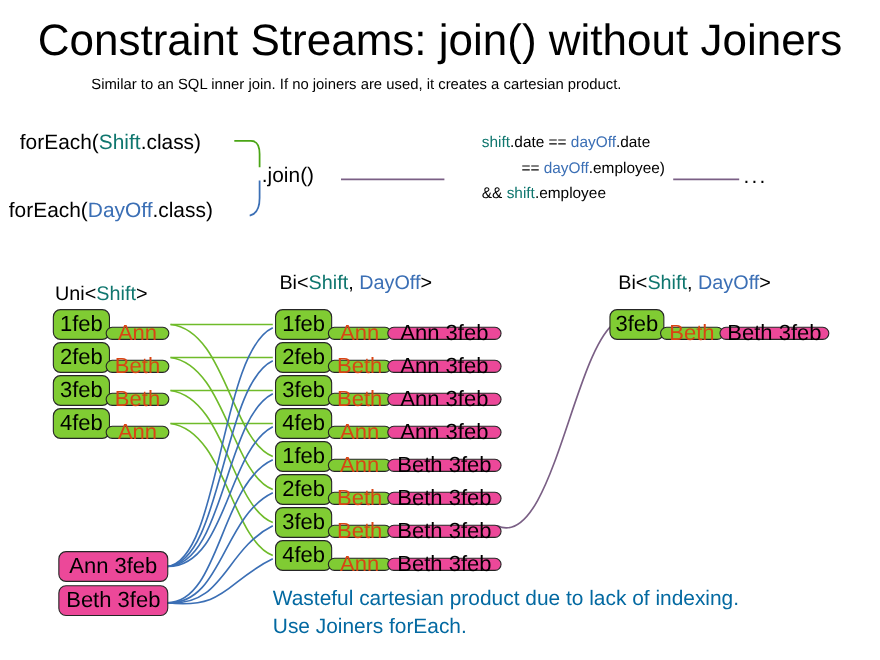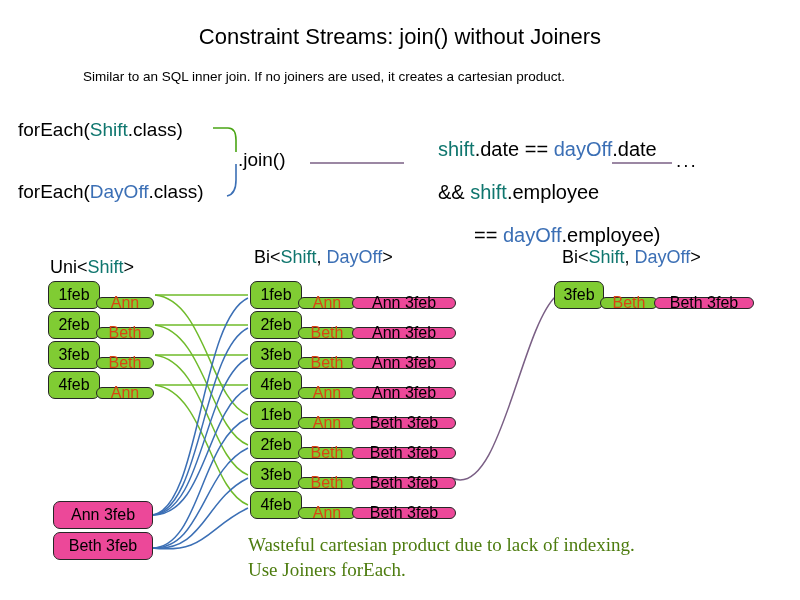--- a/index.html
+++ b/index.html
@@ -26,43 +26,43 @@
     width: 800px;
     height: 600px;
     pointer-events: none;
   }
   .abs { position: absolute; }
 
   
   #title {
     left: 0; top: 18px; width: 800px;
     text-align: center;
-    font-size: 22px;
+    font-size: 40px;
     line-height: 38px;
     white-space: nowrap;
   }
   #subtitle {
     left: 0; top: 68px; width: 648px;
     text-align: center;
     font-size: 13.5px;
     line-height: 17px;
   }
 
   
   .code {
     font-size: 19px;
     line-height: 23px;
     white-space: nowrap;
   }
-  .code.small { font-size: 20px; margin-top: 20px; }
+  .code.small { font-size: 14px; }
   .shiftName  { color: #0f766e; text-align: right; }
   .dayOffName { color: #3b6fb5; }
 
   #forEachShift  { left: 18px;  top: 118px; }
-  #forEachDayOff { left: 18px;  top: 180px; }
+  #forEachDayOff { left: 8px;  top: 180px; }
   #joinCall      { left: 238px; top: 148px; }
   #filterBlock   { left: 416px; top: 118px; }
   #filterBlock div { white-space: nowrap; }
   #ellipsis      { left: 676px; top: 150px; font-size: 19px; letter-spacing: 2px; }
 
   
   .streamLabel {
     font-size: 18px;
     line-height: 22px;
     white-space: nowrap;
@@ -79,21 +79,21 @@
     align-items: stretch;
     height: 28px;
   }
   .cell {
     box-sizing: border-box;
     border: 1.4px solid #262626;
     border-radius: 7px;
     display: flex;
     align-items: center;
     justify-content: center;
-    font-size: 16px;
+    font-size: 20px;
     line-height: 18px;
     white-space: nowrap;
     background: #80cc33;
     color: #000000;
     position: relative;
   }
   .cell.green  { background: #80cc33; }
   .cell.blue   { background: #ec4899; }
   .cell.name   { color: #d94414; }
   .cell + .cell { margin-left: -4px; margin-top: 16px; }
@@ -104,25 +104,24 @@
   .w-pair  { width: 104px; }
   .w-doff  { width: 100px; }
 
   #rightRow .w-date { width: 50px; }
   #rightRow .w-name { width: 58px; }
   #rightRow .w-pair { width: 100px; }
 
   
   #warning {
     left: 248px; top: 532px;
-    color: #4d7c0f;
+    color: #0369a1;
     font-size: 19px;
     line-height: 25px;
     white-space: nowrap;
-    font-family: Liberation Serif, serif;
   }
 </style>
 </head>
 <body>
 
 <div id="slide">
 
   <svg id="wires" viewBox="0 0 800 600" xmlns="http://www.w3.org/2000/svg">
 
     <path d="M213 128 H228 Q236 128 236 140 L236 152" fill="none" stroke="#4aa515" stroke-width="1.6"></path>
@@ -163,23 +162,23 @@
   <div class="abs code" id="forEachShift"><span>forEach(</span><span class="shiftName">Shift</span><span>.class)</span></div>
 
   <div class="abs code" id="forEachDayOff"><span>forEach(</span><span class="dayOffName">DayOff</span><span>.class)</span></div>
 
   <div class="abs code" id="joinCall">.join()</div>
 
   <div class="abs" id="filterBlock">
 
     <div class="code small" style="padding-left:22px"><span class="shiftName">shift</span><span>.date == </span><span class="dayOffName">dayOff</span><span>.date</span></div>
 
+    <div class="code small" style="padding-left:58px"><span>== </span><span class="dayOffName">dayOff</span><span>.employee)</span></div>
+
     <div class="code small" style="padding-left:22px"><span>&amp;&amp; </span><span class="shiftName">shift</span><span>.employee</span></div>
-
-    <div class="code small" style="padding-left:58px"><span>== </span><span class="dayOffName">dayOff</span><span>.employee)</span></div>
   </div>
 
   <div class="abs" id="ellipsis">...</div>
 
   <div class="abs streamLabel" id="labelUniShift"><span>Uni&lt;</span><span class="shiftName">Shift</span><span>&gt;</span></div>
 
   <div class="abs streamLabel" id="labelBiMiddle"><span>Bi&lt;</span><span class="shiftName">Shift</span><span>, </span><span class="dayOffName">DayOff</span><span>&gt;</span></div>
 
   <div class="abs streamLabel" id="labelBiRight"><span>Bi&lt;</span><span class="shiftName">Shift</span><span>, </span><span class="dayOffName">DayOff</span><span>&gt;</span></div>
 

